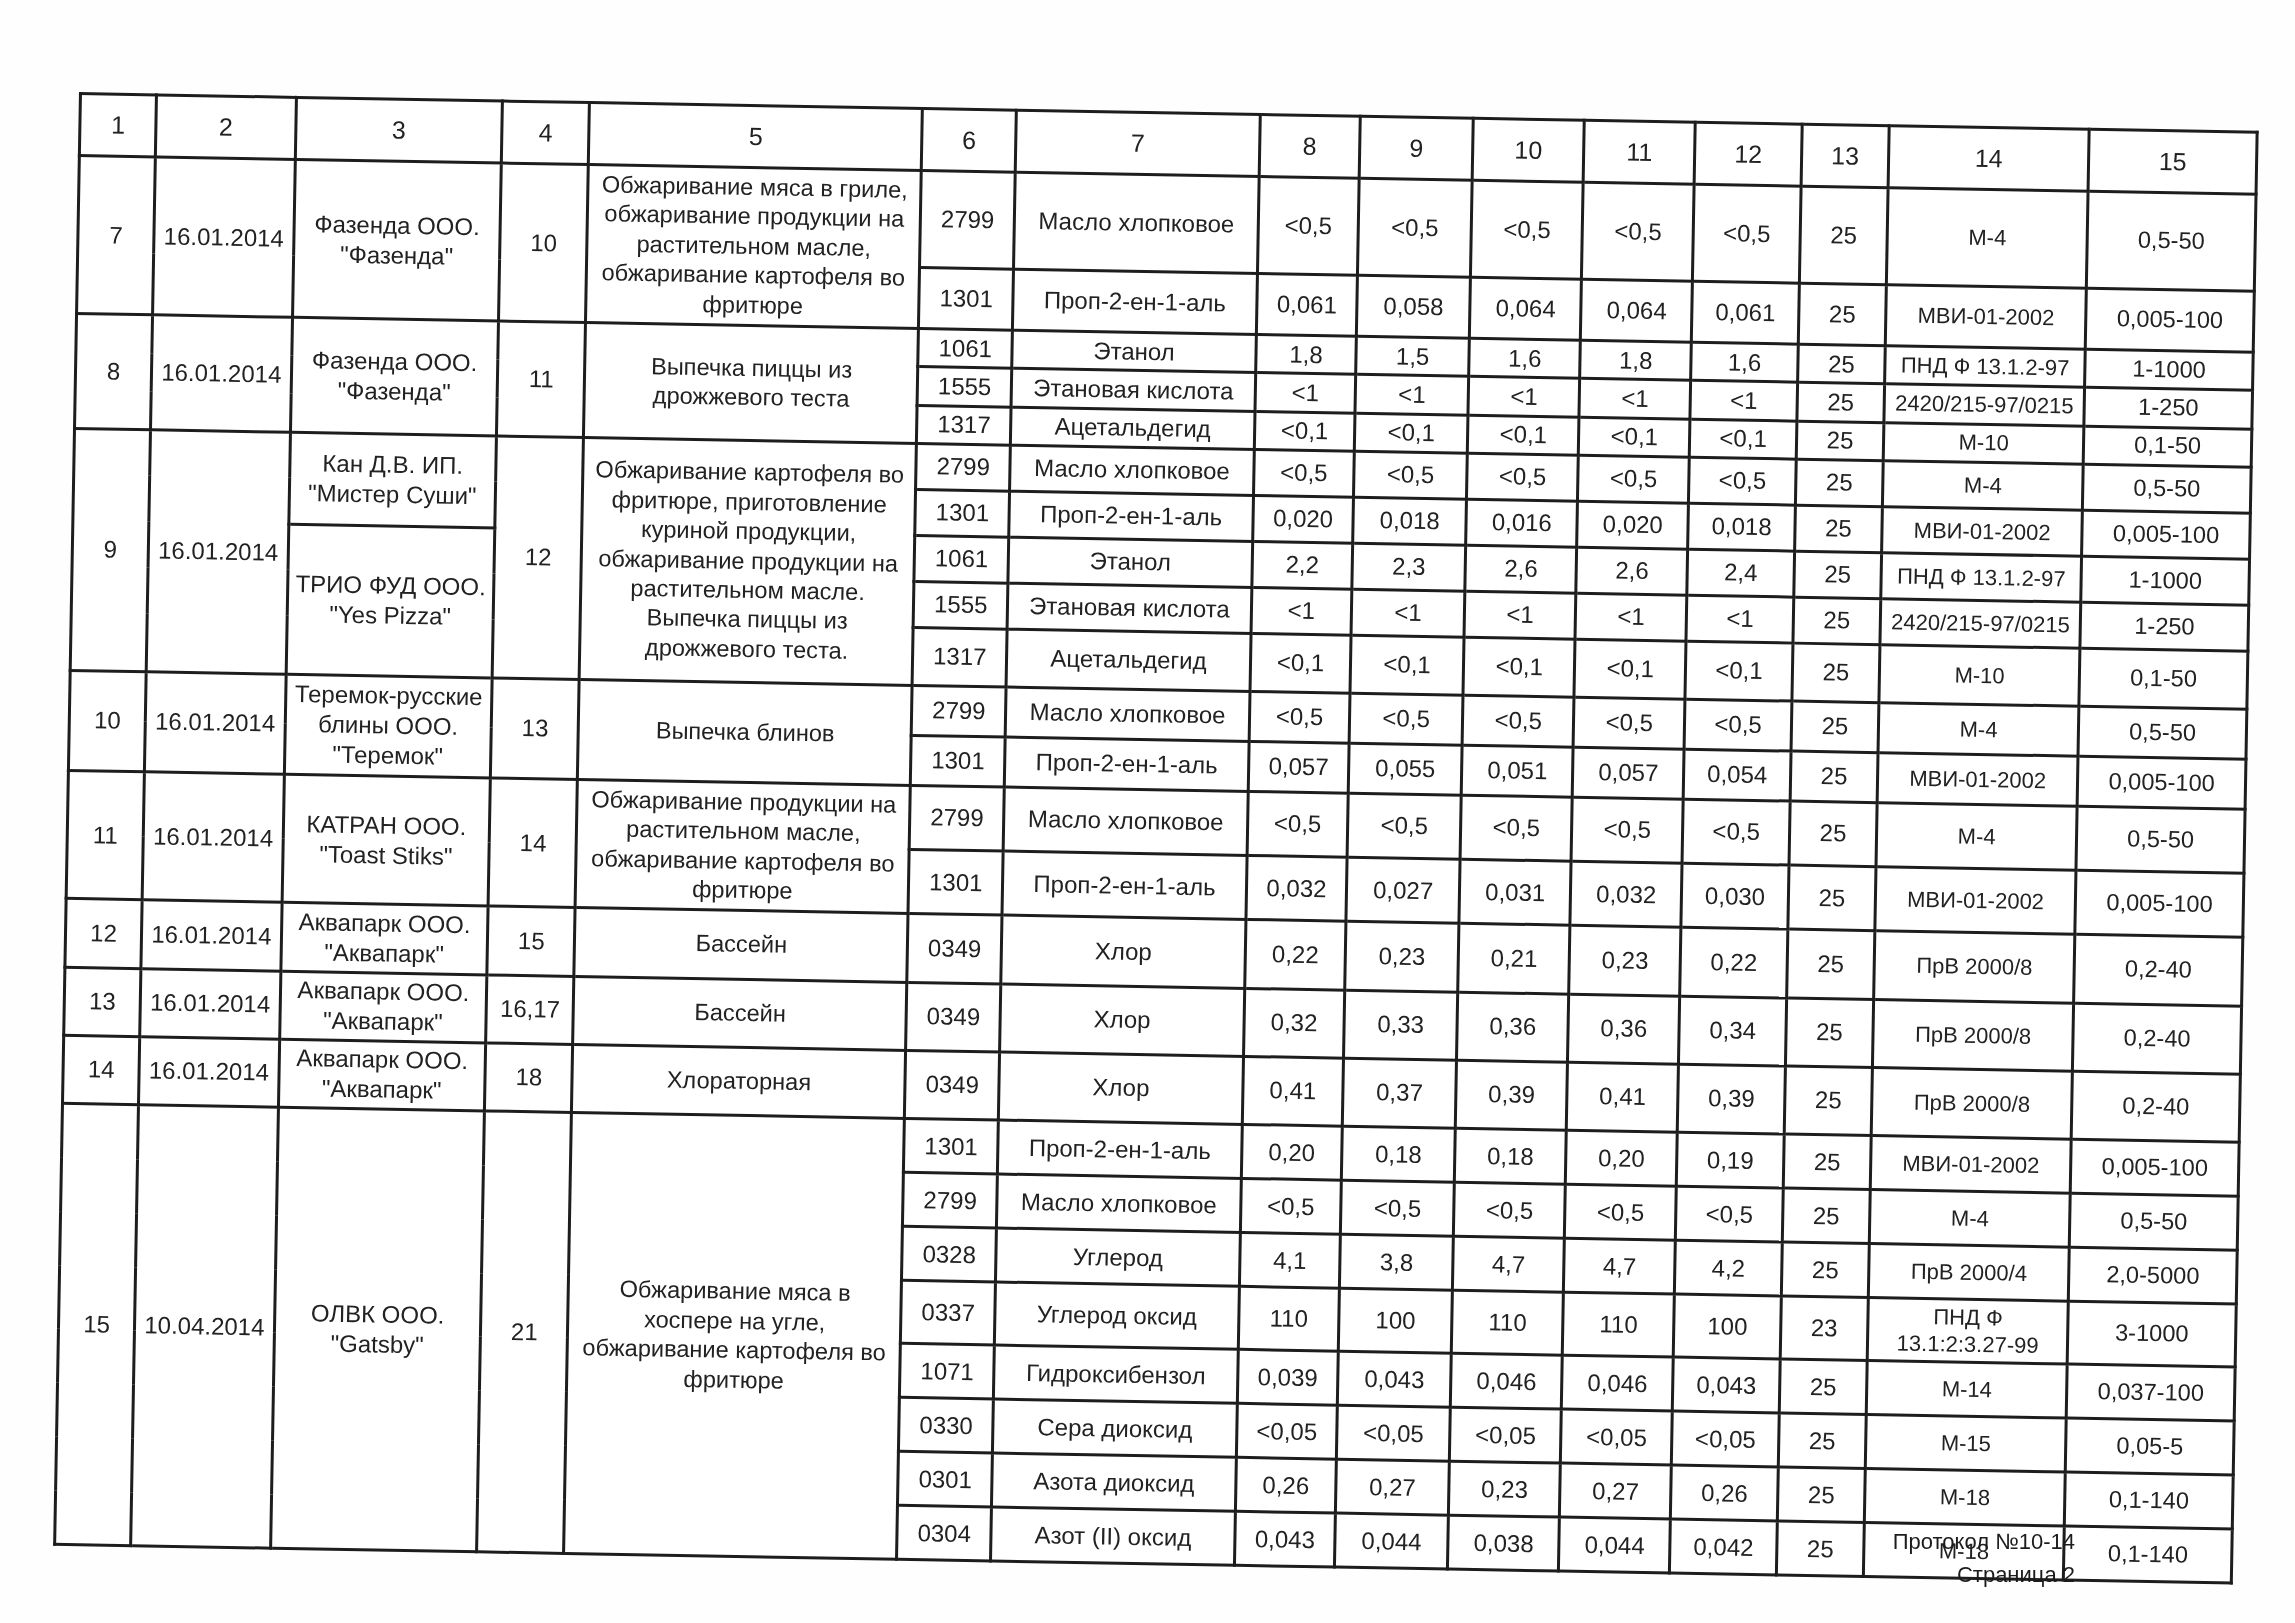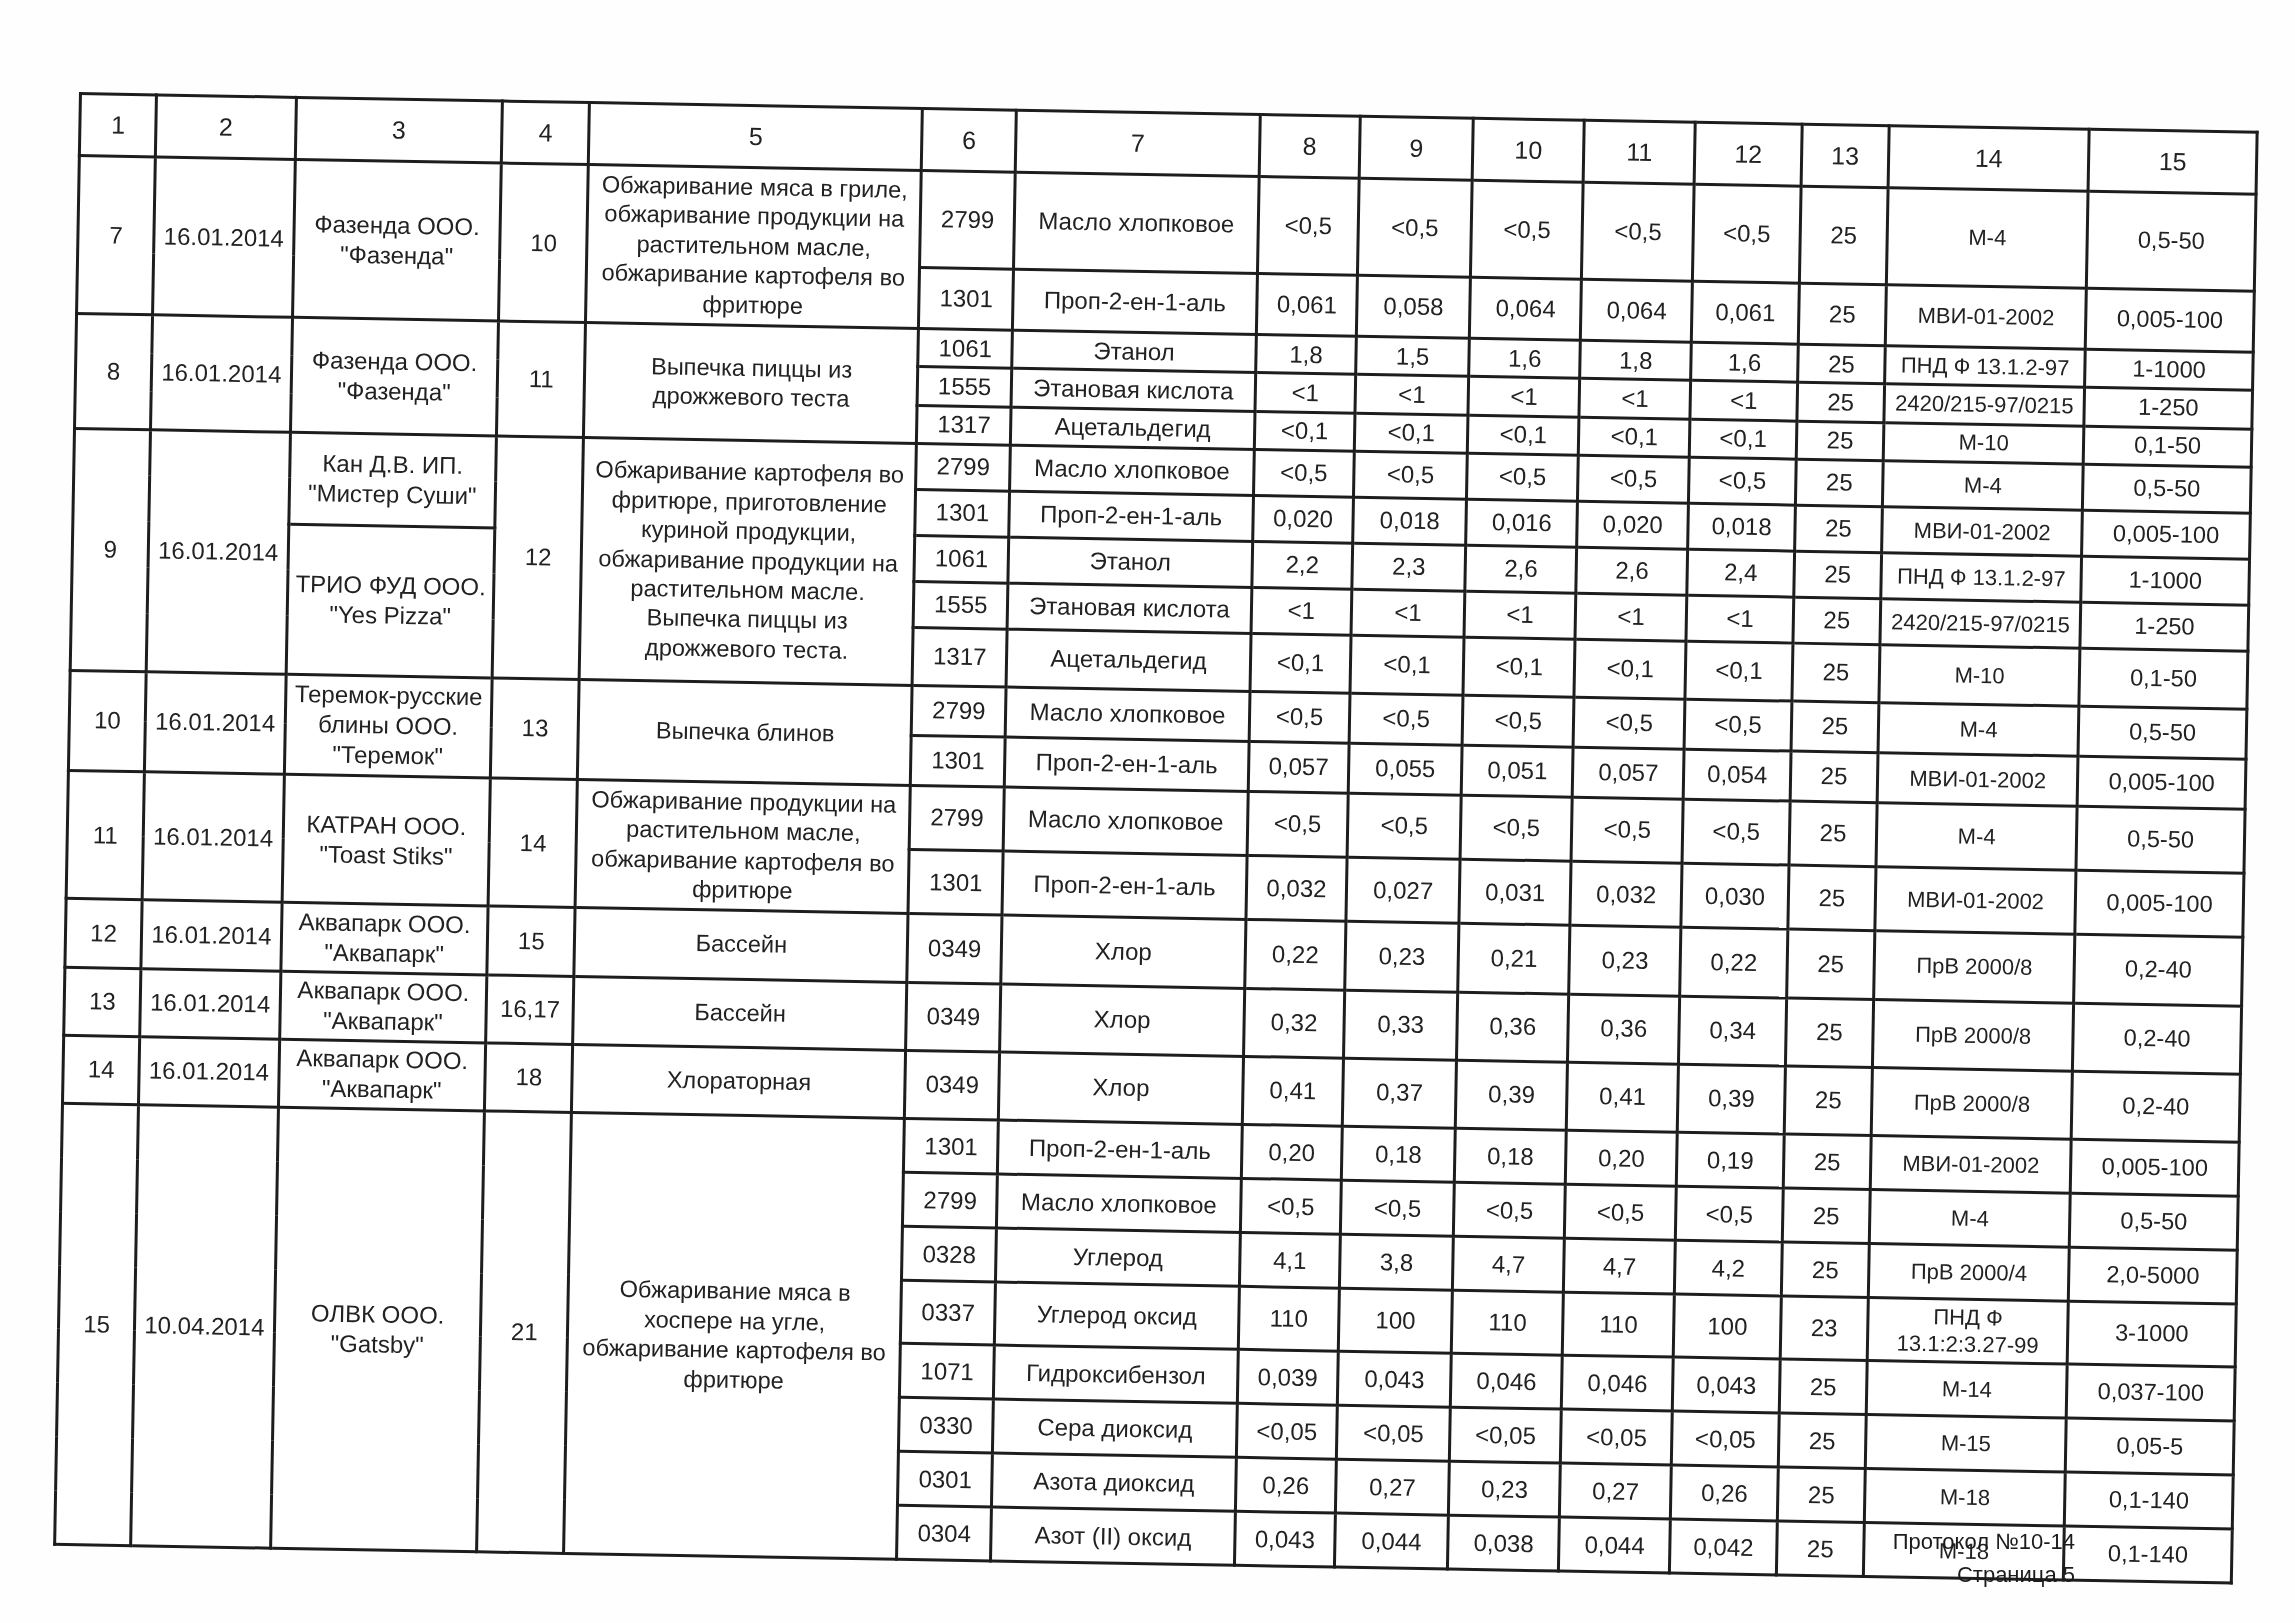--- a/index.html
+++ b/index.html
@@ -463,16 +463,16 @@
           <td>0,042</td>
           <td>25</td>
           <td class="method-cell">М-18</td>
           <td class="range-cell">0,1-140</td>
         </tr>
       </tbody>
   </table>
 
   <div class="footer">
     <div>Протокол №10-14</div>
-    <div>Страница 5</div>
+    <div>Страница 2</div>
   </div>
 </div>
 
 
 </body></html>

